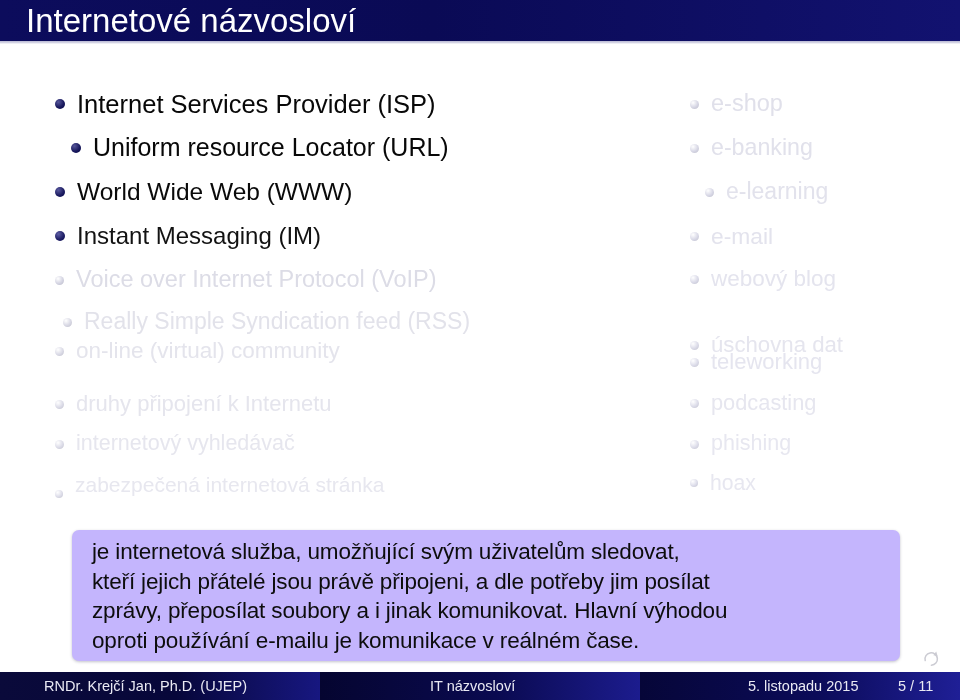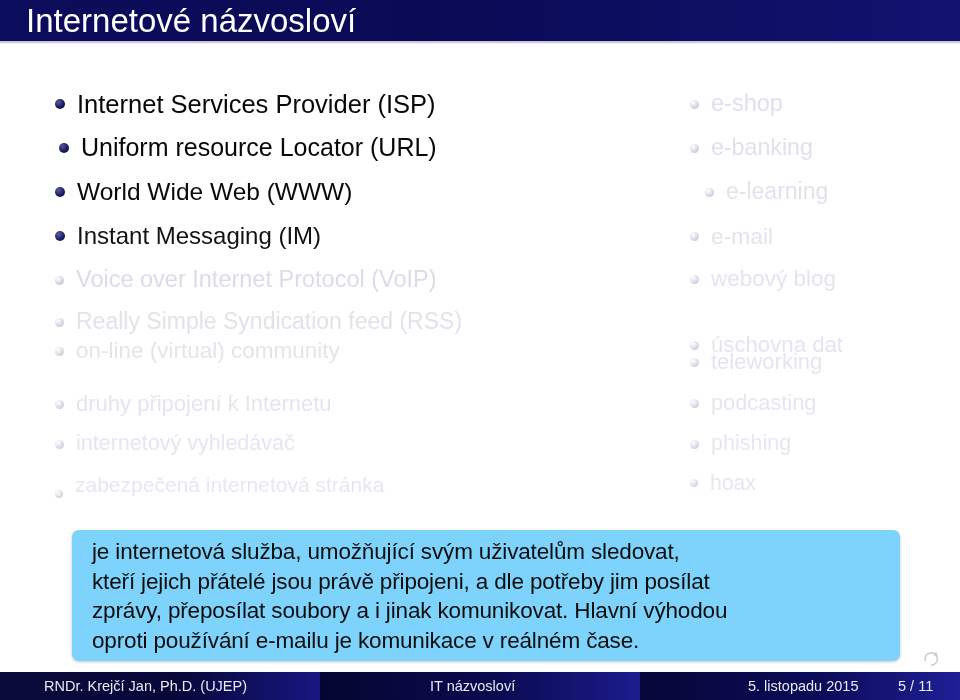--- a/index.html
+++ b/index.html
@@ -145,37 +145,37 @@
 <div id="slide-header"></div>
 <div id="slide-title">Internetové názvosloví</div>
 <div id="header-rule"></div>
 
 <div id="content">
   <div class="column" id="left-column">
       <div class="bullet-row" style="position: absolute; left: 0px; top: 41px; height: 30px;">
         <span class="bullet-dot" style="width: 10px; height: 10px; background: radial-gradient(circle at 34% 30%, rgb(86, 86, 154) 0%, rgb(26, 26, 94) 55%, rgb(0, 0, 66) 100%);"></span>
         <span class="bullet-label" style="font-size: 25.5px; line-height: 30.09px; color: rgb(8, 8, 8);">Internet Services Provider (ISP)</span>
       </div>
-      <div class="bullet-row" style="position: absolute; left: 4px; top: 85px; height: 30px;">
+      <div class="bullet-row" style="position: absolute; left: 16px; top: 85px; height: 30px;">
         <span class="bullet-dot" style="width: 10px; height: 10px; background: radial-gradient(circle at 34% 30%, rgb(86, 86, 154) 0%, rgb(26, 26, 94) 55%, rgb(0, 0, 66) 100%);"></span>
         <span class="bullet-label" style="font-size: 25px; line-height: 29.5px; color: rgb(8, 8, 8);">Uniform resource Locator (URL)</span>
       </div>
       <div class="bullet-row" style="position: absolute; left: 0px; top: 129px; height: 30px;">
         <span class="bullet-dot" style="width: 10px; height: 10px; background: radial-gradient(circle at 34% 30%, rgb(89, 89, 158) 0%, rgb(29, 29, 98) 55%, rgb(1, 1, 70) 100%);"></span>
         <span class="bullet-label" style="font-size: 24.5px; line-height: 28.91px; color: rgb(10, 10, 10);">World Wide Web (WWW)</span>
       </div>
       <div class="bullet-row" style="position: absolute; left: 0px; top: 173px; height: 30px;">
         <span class="bullet-dot" style="width: 10px; height: 10px; background: radial-gradient(circle at 34% 30%, rgb(93, 93, 164) 0%, rgb(33, 33, 104) 55%, rgb(5, 5, 76) 100%);"></span>
         <span class="bullet-label" style="font-size: 24px; line-height: 28.32px; color: rgb(18, 18, 18);">Instant Messaging (IM)</span>
       </div>
       <div class="bullet-row" style="position: absolute; left: 0px; top: 217px; height: 30px;">
         <span class="bullet-dot" style="width: 9px; height: 9px; background: radial-gradient(circle at 34% 30%, rgb(255, 255, 255) 0%, rgb(212, 212, 226) 55%, rgb(184, 184, 198) 100%);"></span>
         <span class="bullet-label" style="font-size: 23.5px; line-height: 27.73px; color: rgb(220, 220, 230);">Voice over Internet Protocol (VoIP)</span>
       </div>
-      <div class="bullet-row" style="position: absolute; left: 0px; top: 259px; height: 30px;">
+      <div class="bullet-row" style="position: absolute; left: 8px; top: 259px; height: 30px;">
         <span class="bullet-dot" style="width: 9px; height: 9px; background: radial-gradient(circle at 34% 30%, rgb(255, 255, 255) 0%, rgb(216, 216, 228) 55%, rgb(188, 188, 200) 100%);"></span>
         <span class="bullet-label" style="font-size: 23px; line-height: 27.14px; color: rgb(226, 226, 234);">Really Simple Syndication feed (RSS)</span>
       </div>
       <div class="bullet-row" style="position: absolute; left: 0px; top: 288px; height: 30px; justify-content: center;">
         <span class="bullet-dot" style="width: 9px; height: 9px; background: radial-gradient(circle at 34% 30%, rgb(255, 255, 255) 0%, rgb(218, 218, 230) 55%, rgb(190, 190, 202) 100%);"></span>
         <span class="bullet-label" style="font-size: 22.5px; line-height: 26.55px; color: rgb(228, 228, 236);">on-line (virtual) community</span>
       </div>
       <div class="bullet-row" style="position: absolute; left: 0px; top: 341px; height: 30px;">
         <span class="bullet-dot" style="width: 9px; height: 9px; background: radial-gradient(circle at 34% 30%, rgb(255, 255, 255) 0%, rgb(219, 219, 231) 55%, rgb(191, 191, 203) 100%);"></span>
         <span class="bullet-label" style="font-size: 22px; line-height: 25.96px; color: rgb(229, 229, 237);">druhy připojení k Internetu</span>
@@ -226,21 +226,21 @@
         <span class="bullet-dot" style="width: 9px; height: 9px; background: radial-gradient(circle at 34% 30%, rgb(255, 255, 255) 0%, rgb(221, 221, 234) 55%, rgb(193, 193, 206) 100%);"></span>
         <span class="bullet-label" style="font-size: 21.5px; line-height: 25.37px; color: rgb(231, 231, 240);">phishing</span>
       </div>
       <div class="bullet-row" style="position: absolute; left: 0px; top: 420px; height: 30px;">
         <span class="bullet-dot" style="width: 8px; height: 8px; background: radial-gradient(circle at 34% 30%, rgb(255, 255, 255) 0%, rgb(221, 221, 234) 55%, rgb(193, 193, 206) 100%);"></span>
         <span class="bullet-label" style="font-size: 21.2px; line-height: 25.016px; color: rgb(231, 231, 240);">hoax</span>
       </div>
     </div>
 </div>
 
-<div id="note-box" style="background: #7dd3fc;">
+<div id="note-box" style="background: #c4b5fd;">
   <div id="note-text">
       <div>je internetová služba, umožňující svým uživatelům sledovat,</div>
       <div>kteří jejich přátelé jsou právě připojeni, a dle potřeby jim posílat</div>
       <div>zprávy, přeposílat soubory a i jinak komunikovat. Hlavní výhodou</div>
       <div>oproti používání e-mailu je komunikace v reálném čase.</div>
     </div>
 </div>
 
 <div id="redo-icon">
   <svg viewBox="0 0 20 20" width="20" height="20" aria-hidden="true">

